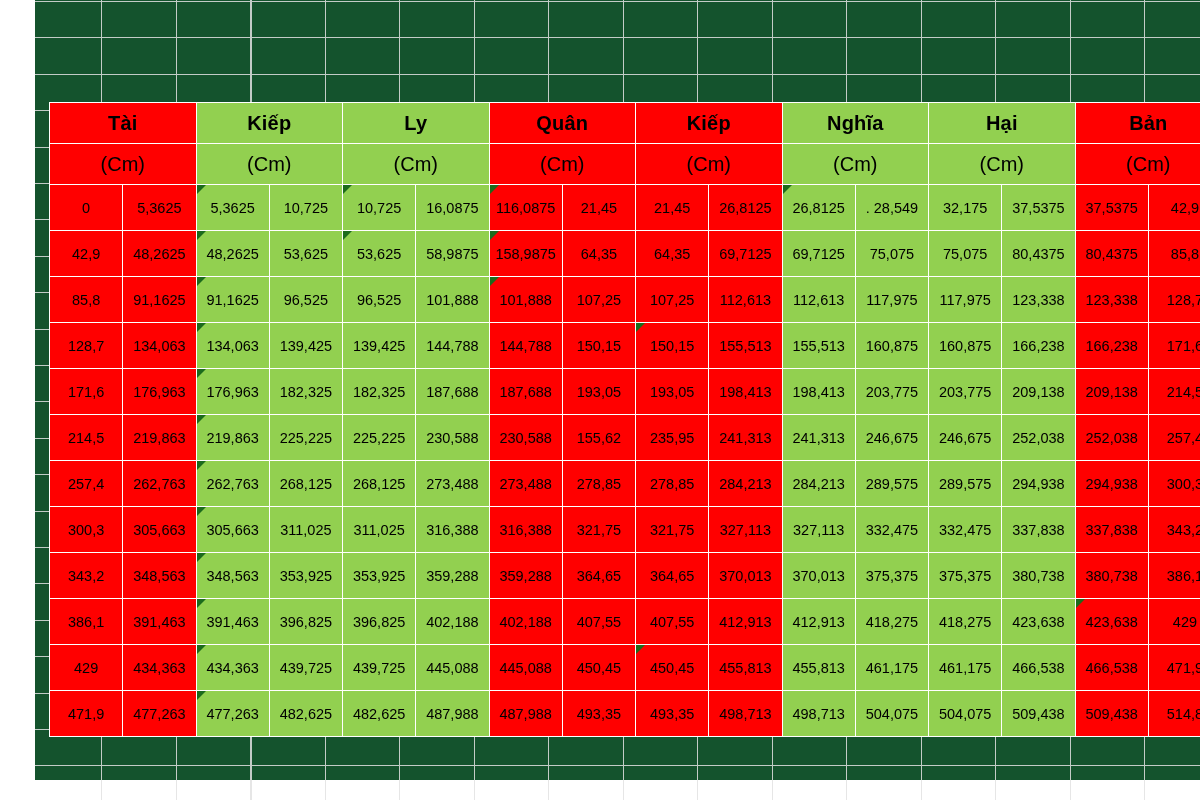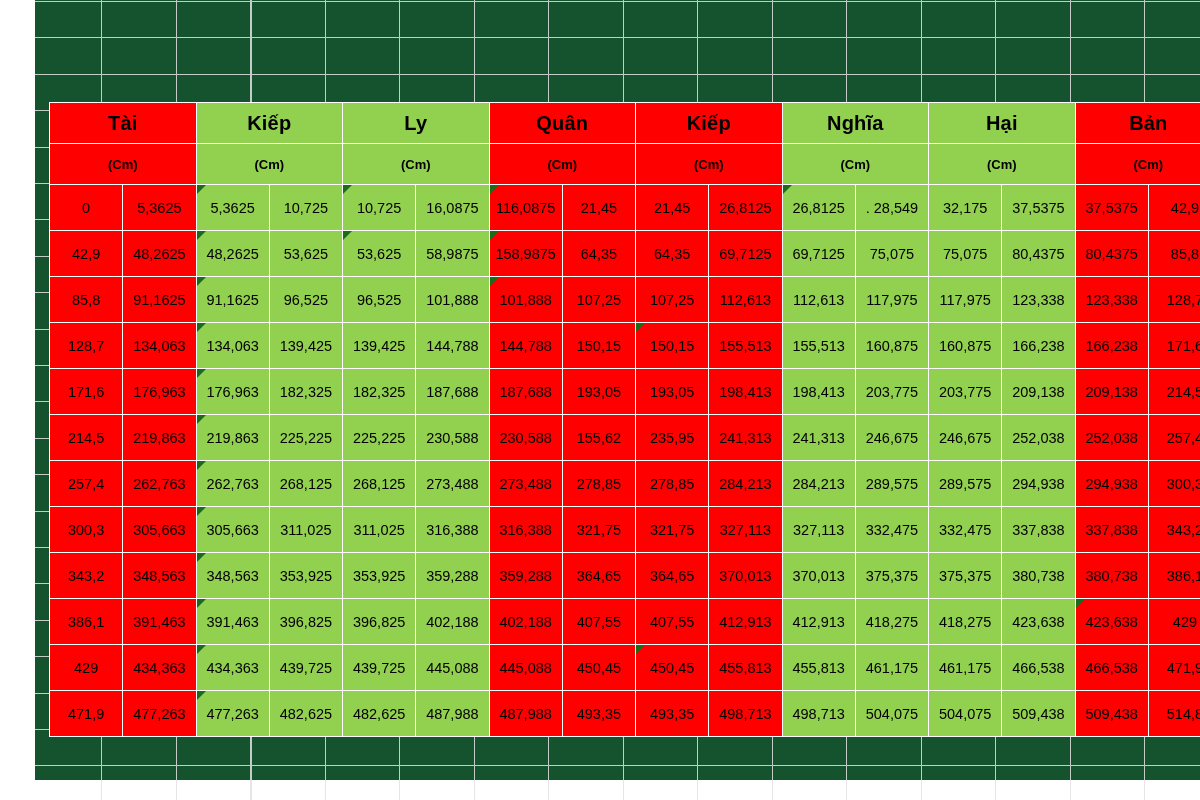--- a/index.html
+++ b/index.html
@@ -58,22 +58,22 @@
   .hdr-name {
     height: 40px;
     font-size: 20px;
     font-weight: bold;
     color: #000000;
     letter-spacing: .2px;
   }
 
   .hdr-unit {
     height: 40px;
-    font-size: 13px;
-    font-weight: bold;
+    font-size: 20px;
+    font-weight: normal;
     color: #000000;
   }
 
   .cell {
     height: 45px;
     font-size: 14.5px;
   }
 
   .red {
     background: #ff0000;

